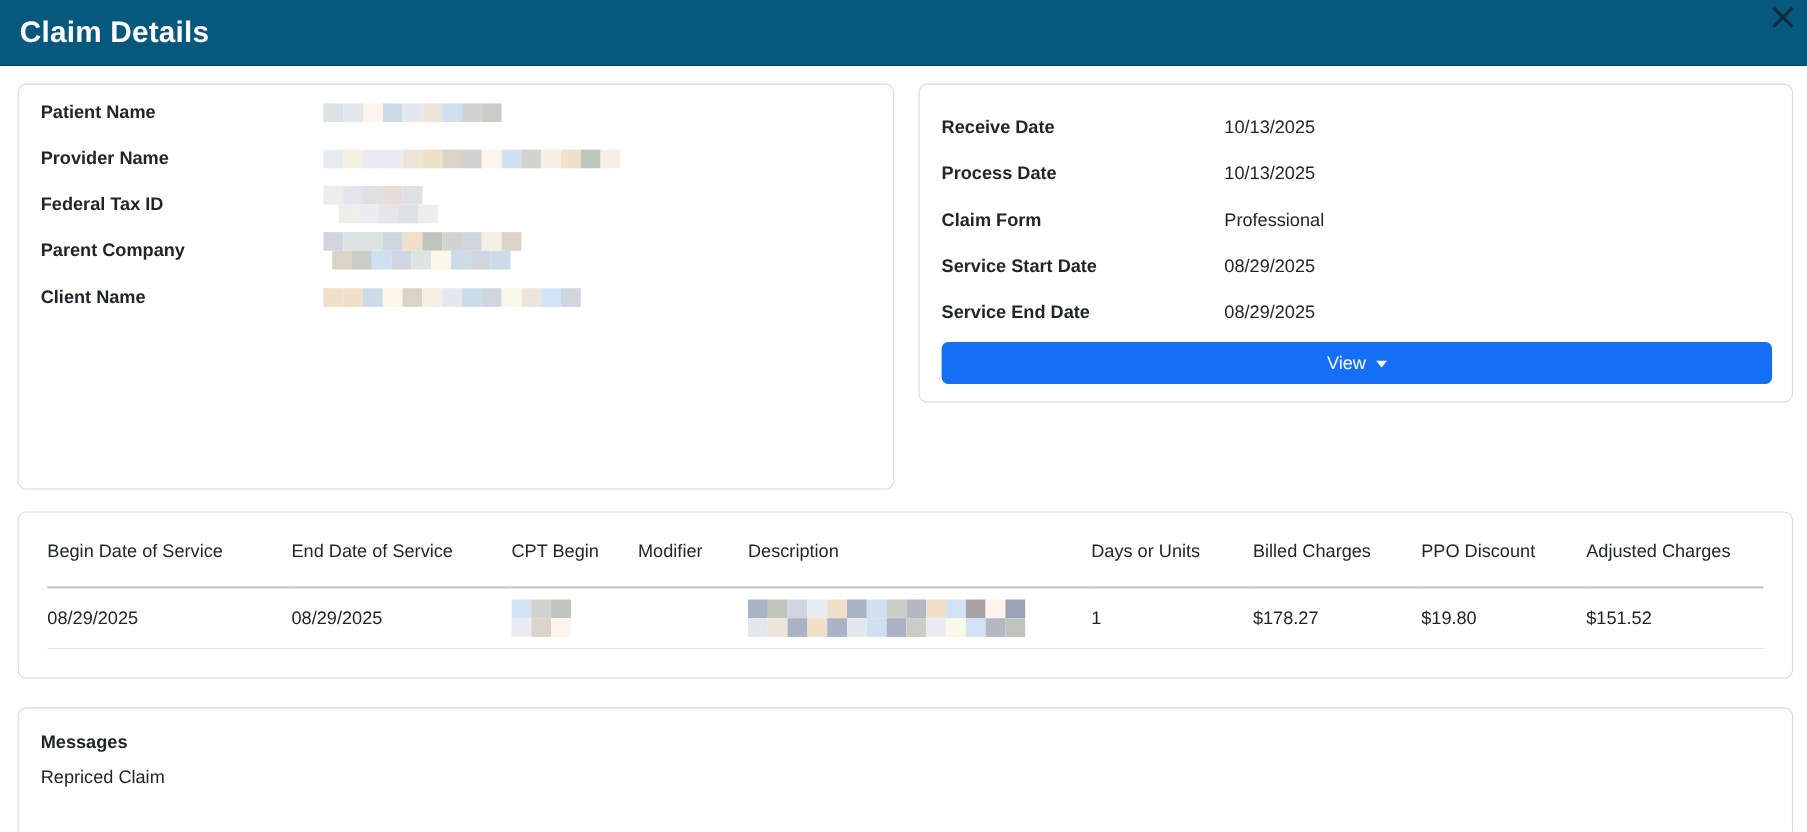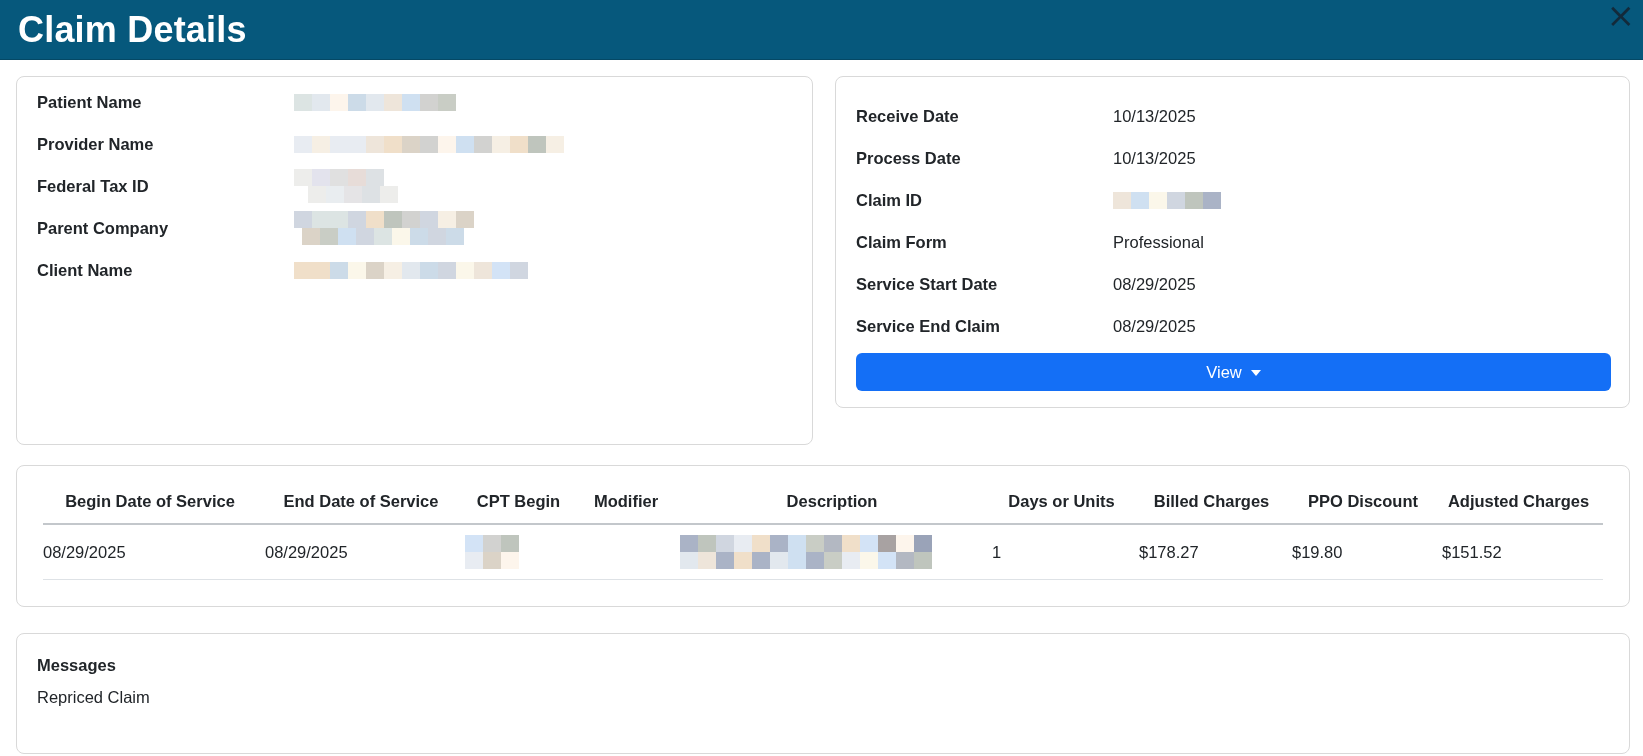--- a/index.html
+++ b/index.html
@@ -10,21 +10,21 @@
     font-family:"Liberation Sans", sans-serif;
     font-size:16.5px;
   }
   
   .modal-header {
     background:var(--header-bg,#06587c);
     height:60px; display:flex; align-items:center;
     padding:0 18px; position:relative;
     border-bottom:1px solid rgba(0,0,0,.18);
   }
-  .modal-title { color:#fff; font-size:36px; font-weight:700; margin:0; letter-spacing:.2px; }
+  .modal-title { color:#fff; font-size:27px; font-weight:700; margin:0; letter-spacing:.2px; }
   .close-btn {
     position:absolute; top:-4px; right:2px;
     background:transparent; border:0; cursor:pointer;
     font-size:34px; line-height:1; font-weight:400;
     color:#132a3a; padding:2px 6px;
     font-family:"DejaVu Sans", sans-serif;
   }
   
   .content { padding:16px 13px 0 16px; }
   .row-top { display:flex; gap:22px; align-items:flex-start; }
@@ -51,21 +51,21 @@
   }
   .caret-down {
     width:0; height:0; display:inline-block;
     border-left:5px solid transparent; border-right:5px solid transparent;
     border-top:6px solid #ffffff; margin-top:2px;
   }
   
   .card-table { margin-top:20px; padding:20px 26px 26px 26px; }
   table.service { width:100%; border-collapse:collapse; table-layout:fixed; }
   table.service th {
-    text-align:center; font-weight:700; padding:6px 8px 12px 0;
+    text-align:left; font-weight:400; padding:6px 8px 22px 0;
     border-bottom:2px solid #c3c7cb; white-space:nowrap;
   }
   table.service td {
     padding:10px 8px 10px 0; border-bottom:1px solid #dee2e6;
     vertical-align:middle; white-space:nowrap;
   }
   
   .card-messages { margin-top:26px; padding:22px 20px 24px 20px; min-height:121px; }
   .msg-title { font-weight:700; margin:0 0 13px 0; }
   .msg-text  { margin:0; }
@@ -193,42 +193,29 @@
     <div class="card card-right">
       <div class="field">
         <span class="label">Receive Date</span>
         <span class="value">10/13/2025</span>
       </div>
       <div class="field">
         <span class="label">Process Date</span>
         <span class="value">10/13/2025</span>
       </div>
       <div class="field">
-        <span class="label">Claim ID</span>
-        <span class="redact">
-            <div class="redact-row">
-              <span class="redact-cell" style="background: rgb(238, 229, 218);"></span>
-              <span class="redact-cell" style="background: rgb(207, 224, 241);"></span>
-              <span class="redact-cell" style="background: rgb(251, 247, 234);"></span>
-              <span class="redact-cell" style="background: rgb(208, 214, 224);"></span>
-              <span class="redact-cell" style="background: rgb(191, 197, 189);"></span>
-              <span class="redact-cell" style="background: rgb(170, 179, 198);"></span>
-            </div>
-          </span>
-      </div>
-      <div class="field">
         <span class="label">Claim Form</span>
         <span class="value">Professional</span>
       </div>
       <div class="field">
         <span class="label">Service Start Date</span>
         <span class="value">08/29/2025</span>
       </div>
       <div class="field">
-        <span class="label">Service End Claim</span>
+        <span class="label">Service End Date</span>
         <span class="value">08/29/2025</span>
       </div>
       <button class="view-btn">
         <span>View</span>
         <span class="caret-down"></span>
       </button>
     </div>
   </section>
 
   <section class="card card-table">

